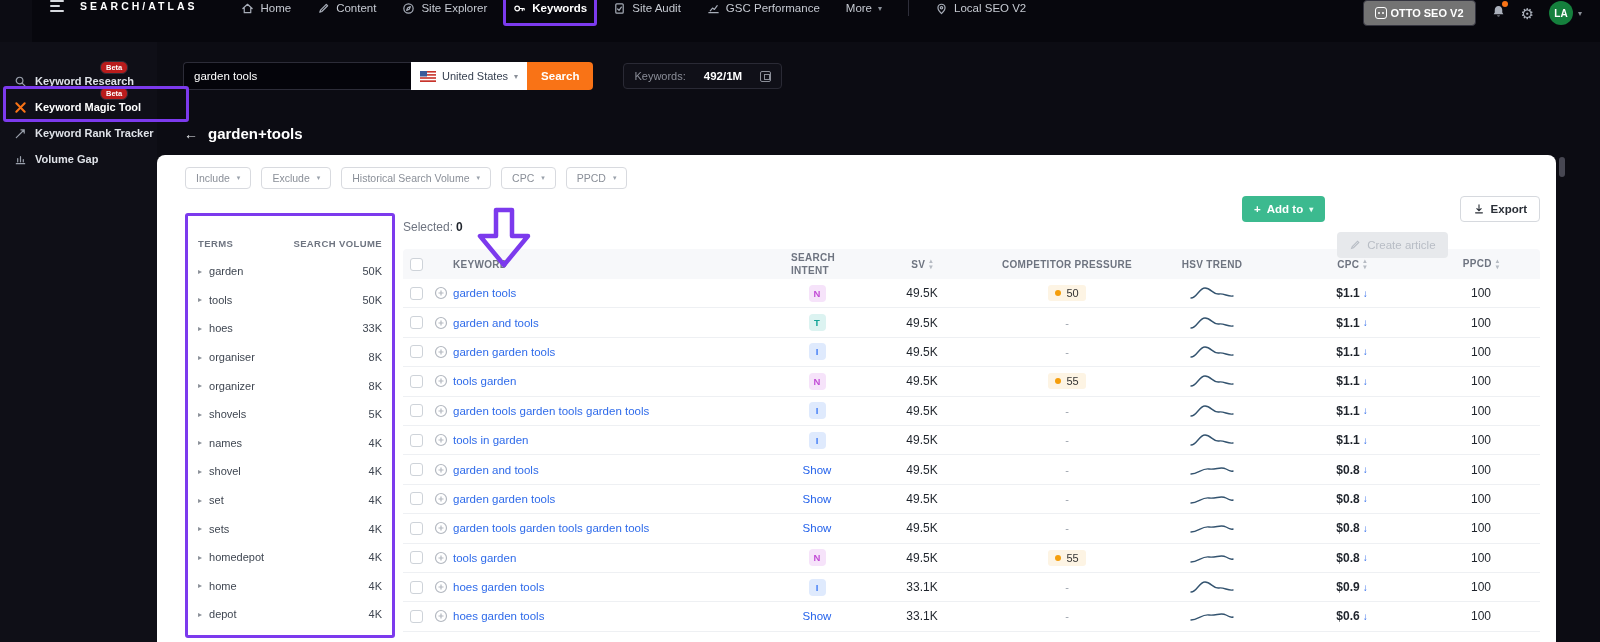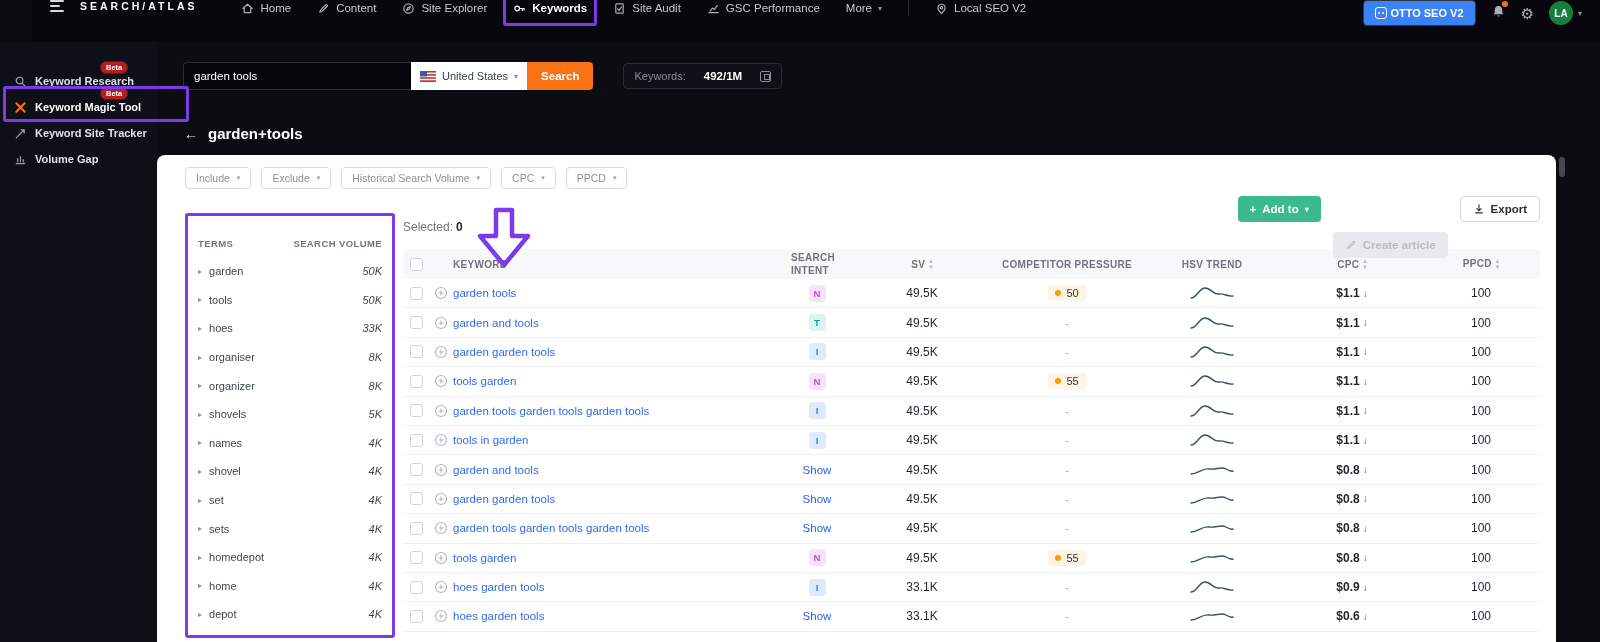--- a/index.html
+++ b/index.html
@@ -13,21 +13,21 @@
   .hamburger span:nth-child(1){width:14px;} .hamburger span:nth-child(2){width:10px;} .hamburger span:nth-child(3){width:14px;}
   .logo { margin-left:12px; color:#fff; font-size:10.5px; font-weight:700; letter-spacing:3px; }
   .nav-items { display:flex; align-items:center; gap:26px; margin-left:44px; }
   .nav-item { position:relative; display:flex; align-items:center; gap:6px; font-size:11.5px; color:#c6cad2; cursor:pointer; white-space:nowrap; }
   .nav-item.active { color:#fff; font-weight:600; }
   .nav-item svg { flex:0 0 auto; }
   .caret { font-size:8px; color:#8a8f98; }
   .nav-div { width:1px; height:16px; background:#2e2e3a; }
   .anno-nav { position:absolute; left:-10px; right:-10px; top:-13px; bottom:-11px; border:3px solid #7c3aed; border-radius:3px; pointer-events:none; }
   .topnav-right { margin-left:auto; display:flex; align-items:center; gap:15px; padding-right:18px; }
-  .otto-btn { display:inline-flex; align-items:center; gap:3px; height:26px; padding:12px 11px; background:#3b82f6; border:1px solid #34343f; border-radius:4px; color:#fff; font-size:11px; font-weight:700; cursor:pointer; }
+  .otto-btn { display:inline-flex; align-items:center; gap:3px; height:26px; padding:12px 11px; background:#737373; border:1px solid #34343f; border-radius:4px; color:#fff; font-size:11px; font-weight:700; cursor:pointer; }
   .otto-icon { width:12px; height:12px; border:1.5px solid #fff; border-radius:3px; position:relative; }
   .otto-icon::before, .otto-icon::after { content:""; position:absolute; top:3.5px; width:2px; height:2px; background:#fff; border-radius:50%; }
   .otto-icon::before{left:2px;} .otto-icon::after{right:2px;}
   .bell-wrap { position:relative; cursor:pointer; }
   .bell-dot { position:absolute; top:-3px; right:-2px; width:6px; height:6px; border-radius:50%; background:#f97316; }
   .gear { color:#aab0bb; font-size:15px; cursor:pointer; line-height:1; }
   .avatar-wrap { display:flex; align-items:center; gap:5px; cursor:pointer; }
   .avatar { width:24px; height:24px; border-radius:50%; background:#15803d; color:#fff; font-size:10px; font-weight:700; display:flex; align-items:center; justify-content:center; }
 
   
@@ -61,32 +61,32 @@
   .filter-pill .caret { font-size:7px; color:#9aa1ab; }
 
   .content-row { display:flex; margin-top:24px; gap:8px; padding-right:16px; }
 
   
   .terms-panel { width:210px; border:3px solid #7c3aed; border-radius:3px; padding:22px 10px 6px; align-self:flex-start; background:#fff; }
   .terms-header { display:flex; font-size:9.5px; font-weight:700; color:#6e7480; letter-spacing:.4px; margin-bottom:8px; }
   .terms-header .th2 { margin-left:auto; }
   .term-row { display:flex; align-items:center; height:28.6px; font-size:11px; color:#3f4651; cursor:pointer; }
   .tri { color:#8a8f98; font-size:8px; margin-right:7px; }
-  .vol { margin-left:auto;font-style:italic; }
+  .vol { margin-left:auto; }
 
   
   .table-area { flex:1; position:relative; min-width:0; }
   .toolbar { display:flex; align-items:center; height:28px; margin-bottom:8px; }
   .selected { font-size:12px; color:#6e7480; }
   .selected b { color:#1f242c; font-weight:600; margin-left:3px; }
   .toolbar-btns { margin-left:auto; display:flex; gap:12px; }
   .btn { height:26px; border-radius:4px; display:inline-flex; align-items:center; gap:6px; font-size:11.5px; padding:0 12px; border:none; cursor:pointer; font-family:"Liberation Sans",sans-serif; }
   .btn-add { background:#3cba8f; color:#fff; font-weight:600; }
   .btn-add .caret { color:#e8fff5; }
-  .btn-create { background:#e7e9ec; color:#b8bdc5; font-weight:700;margin-top:36px; }
+  .btn-create { background:#e7e9ec; color:#b8bdc5; font-weight:400;margin-top:36px; }
   .btn-export { background:#fff; border:1px solid #d6d9de; color:#2a2f37; font-weight:600; }
 
   .kw-header { display:flex; align-items:center; height:30px; background:#f7f8fa; border-radius:4px 4px 0 0; font-size:10px; font-weight:700; color:#6e7480; letter-spacing:.3px; }
   .kw-row { display:flex; align-items:center; height:29.4px; border-bottom:1px solid #eef0f3; }
   .c-check{width:26px;display:flex;justify-content:center;}
   .c-plus{width:24px;display:flex;justify-content:center;}
   .c-keyword{flex:1;min-width:0;display:flex;align-items:center;}
   .c-intent{width:70px;display:flex;justify-content:center;}
   .c-sv{width:140px;display:flex;justify-content:center;align-items:center;}
   .c-pressure{width:150px;display:flex;justify-content:center;align-items:center;}
@@ -219,21 +219,21 @@
       <svg width="13" height="13" viewBox="0 0 14 14">
           <path d="M2.5 11.5 L11.5 2.5 M2.5 2.5 L11.5 11.5" stroke="#f97316" stroke-width="2.2" stroke-linecap="round" fill="none"></path>
         </svg>
       <span>Keyword Magic Tool</span>
       <span class="beta-badge">Beta</span>
     </div>
     <div class="side-item">
       <svg class="sicon" width="13" height="13" viewBox="0 0 14 14">
           <path d="M2.5 11.5 L11 3 M7.5 3 H11 V6.5"></path>
         </svg>
-      <span>Keyword Site Tracker</span>
+      <span>Keyword Rank Tracker</span>
     </div>
     <div class="side-item">
       <svg class="sicon" width="13" height="13" viewBox="0 0 14 14">
           <path d="M2.5 11.5 H11.5 M4 9.5 V6 M7 9.5 V4 M10 9.5 V7"></path>
         </svg>
       <span>Volume Gap</span>
     </div>
     <div class="anno-sidebar"></div>
   </aside>
 

